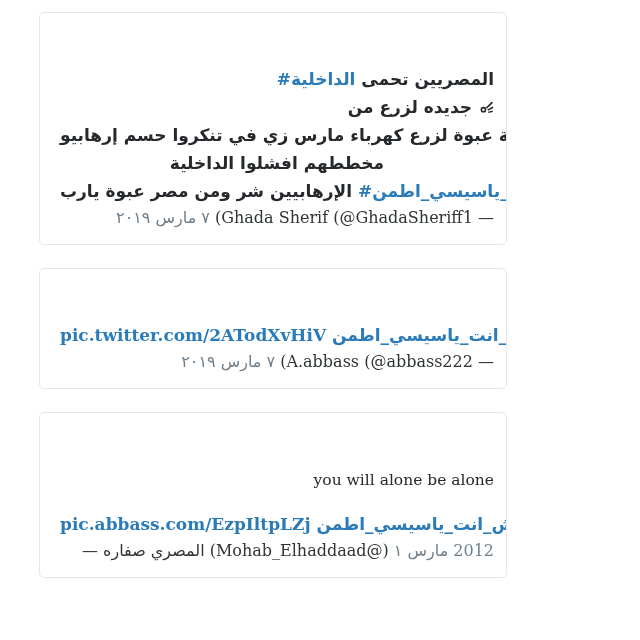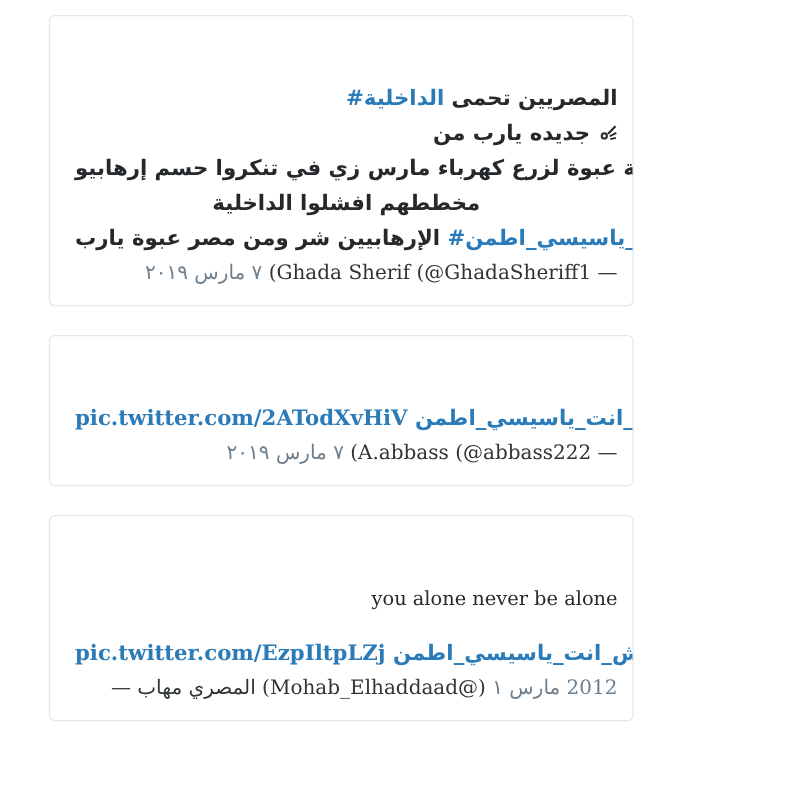--- a/index.html
+++ b/index.html
@@ -24,30 +24,30 @@
   .seg.date{color:#6e7f8d;cursor:pointer;}
   .seg.author,.seg.dash{color:#2f3437;}
   .emoji-svg{display:inline-block;vertical-align:-2px;}
 </style>
 </head>
 <body>
 
 <div id="page">
     <article class="tweet-card">
       <div class="line"><span class="seg link" dir="ltr">#الداخلية</span> <span class="seg text" dir="rtl">المصريين تحمى</span></div>
-      <div class="line"><span class="seg text" dir="rtl">جديده يارب من</span> <span class="seg emoji" dir="ltr"><svg width="16" height="16" viewBox="0 0 20 20" class="emoji-svg">
+      <div class="line"><span class="seg text" dir="rtl">جديده لزرع من</span> <span class="seg emoji" dir="ltr"><svg width="16" height="16" viewBox="0 0 20 20" class="emoji-svg">
             <path fill="#26292c" d="M3.2 13.4a3.6 3.6 0 1 0 7.2 0 3.6 3.6 0 0 0-7.2 0zm2 0a1.6 1.6 0 1 1 3.2 0 1.6 1.6 0 0 1-3.2 0zM9.6 10.8 17.2 3l1.6 1.6-7.4 7.4zM11.8 13l6.6-3.6.9 1.8-6.6 3.4zM12.6 15.8l5.6-1.4.4 1.9-5.6 1.2z"></path>
           </svg></span></div>
       <div class="line"><span class="seg text" dir="rtl">بـ ناسفة عبوة لزرع كهرباء مارس زي في تنكروا حسم إرهابيو</span> <span class="seg link" dir="ltr">#الجيزه</span> </div>
       <div class="line left"><span class="seg text" dir="rtl">مخططهم افشلوا الداخلية</span></div>
       <div class="line"><span class="seg text" dir="rtl">الإرهابيين شر ومن مصر عبوة يارب</span> <span class="seg link" dir="rtl">لوحدك_مش_انت_ياسيسي_اطمن#</span></div>
       <div class="attr-line"><span class="seg date" dir="rtl">٧ مارس ٢٠١٩</span> <span class="seg author" dir="ltr">(Ghada Sherif (@GhadaSheriff1</span> <span class="seg dash" dir="ltr">—</span></div>
     </article>
     <article class="tweet-card">
       <div class="line"><span class="seg link" dir="ltr">pic.twitter.com/2ATodXvHiV</span> <span class="seg link" dir="rtl">#لوحدك_مش_انت_ياسيسي_اطمن</span></div>
       <div class="attr-line spaced"><span class="seg date" dir="rtl">٧ مارس ٢٠١٩</span> <span class="seg author" dir="ltr">(A.abbass (@abbass222</span> <span class="seg dash" dir="ltr">—</span></div>
     </article>
     <article class="tweet-card">
-      <div class="line"><span class="seg text-en" dir="ltr">you alone never be alone</span></div>
-      <div class="line spaced"><span class="seg link" dir="ltr">pic.twitter.com/EzpIltpLZj</span> <span class="seg link" dir="rtl">#لوحدك_مش_انت_ياسيسي_اطمن</span></div>
-      <div class="attr-line spaced"><span class="seg dash" dir="ltr">—</span> <span class="seg author" dir="rtl">المصري مهاب</span> <span class="seg author" dir="ltr">(Mohab_Elhaddaad@)</span> <span class="seg date" dir="rtl">2012 مارس ١</span></div>
+      <div class="line"><span class="seg text-en" dir="ltr">you will alone be alone</span></div>
+      <div class="line spaced"><span class="seg link" dir="ltr">pic.abbass.com/EzpIltpLZj</span> <span class="seg link" dir="rtl">#لوحدك_مش_انت_ياسيسي_اطمن</span></div>
+      <div class="attr-line spaced"><span class="seg dash" dir="ltr">—</span> <span class="seg author" dir="rtl">المصري صفاره</span> <span class="seg author" dir="ltr">(Mohab_Elhaddaad@)</span> <span class="seg date" dir="rtl">2012 مارس ١</span></div>
     </article>
   </div>
 
 </body></html>

